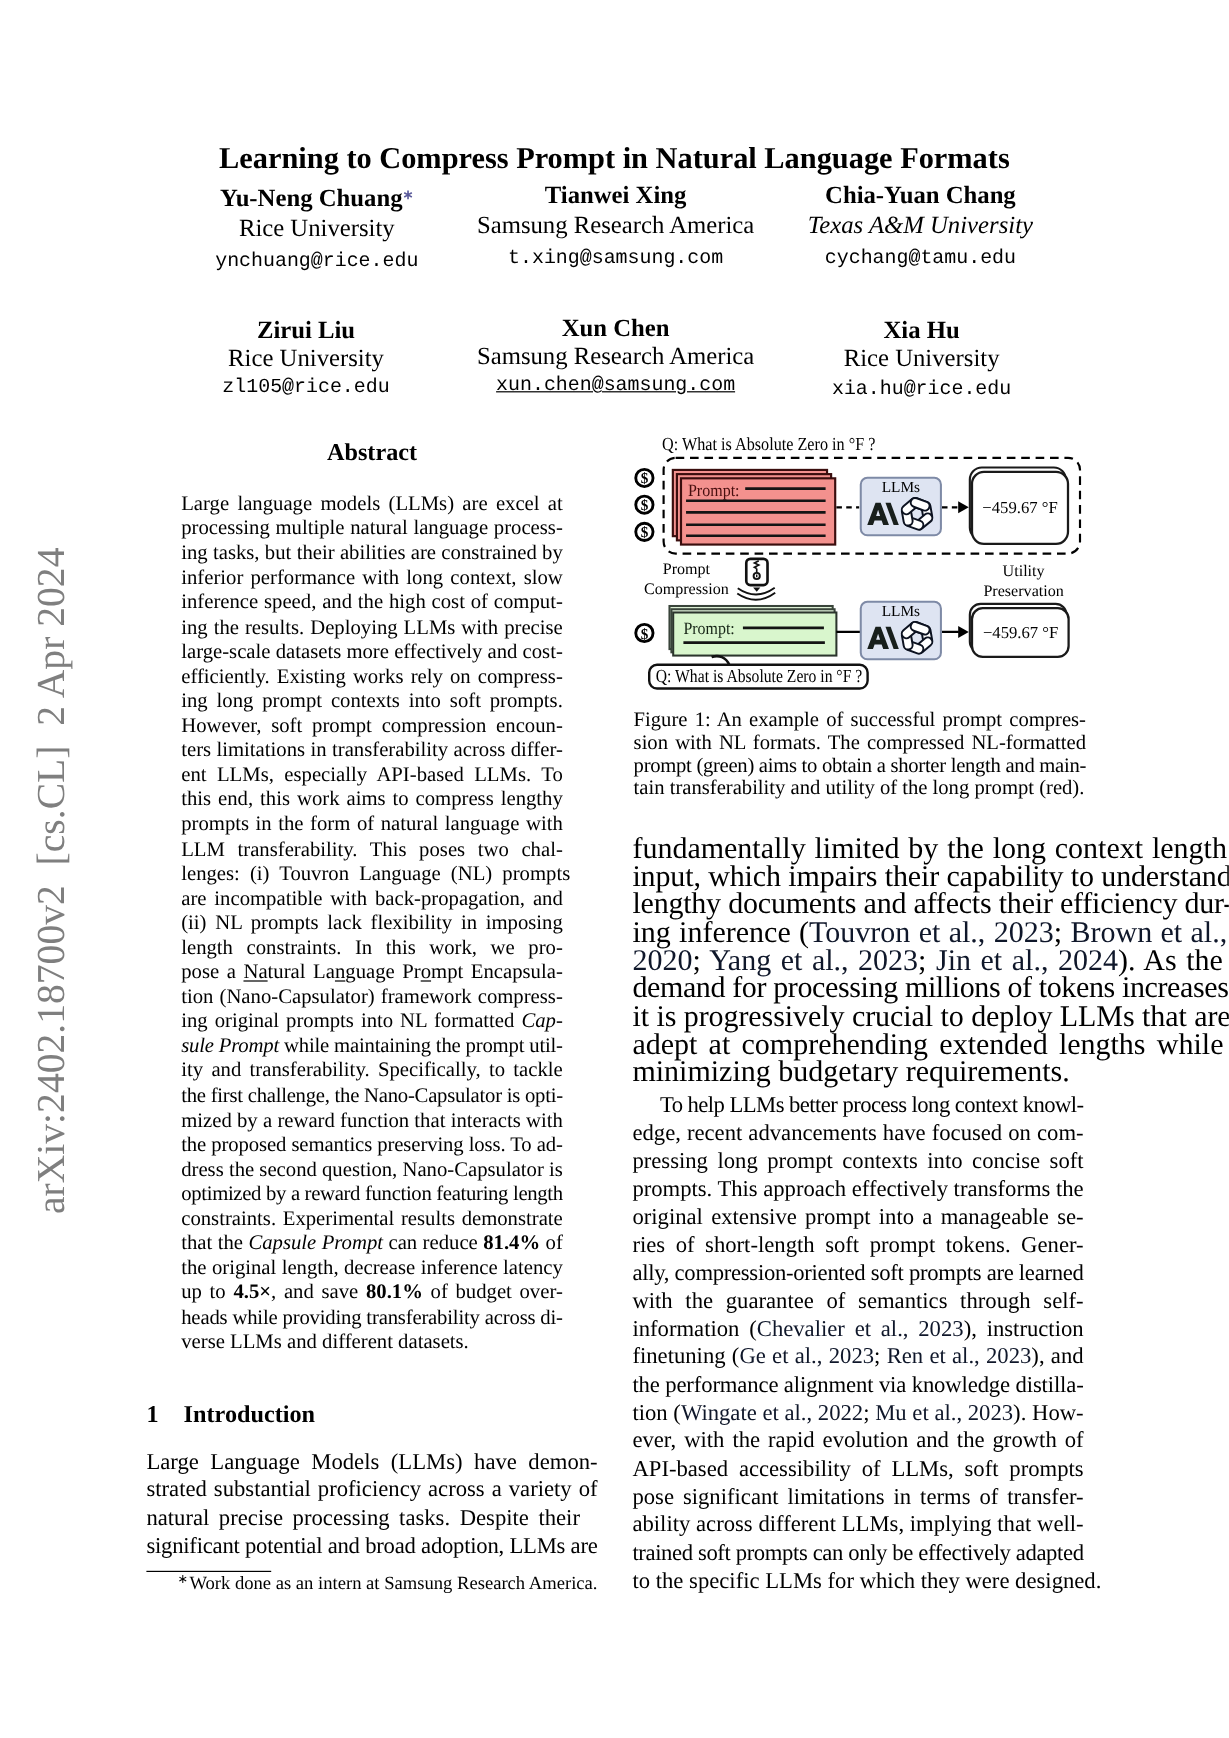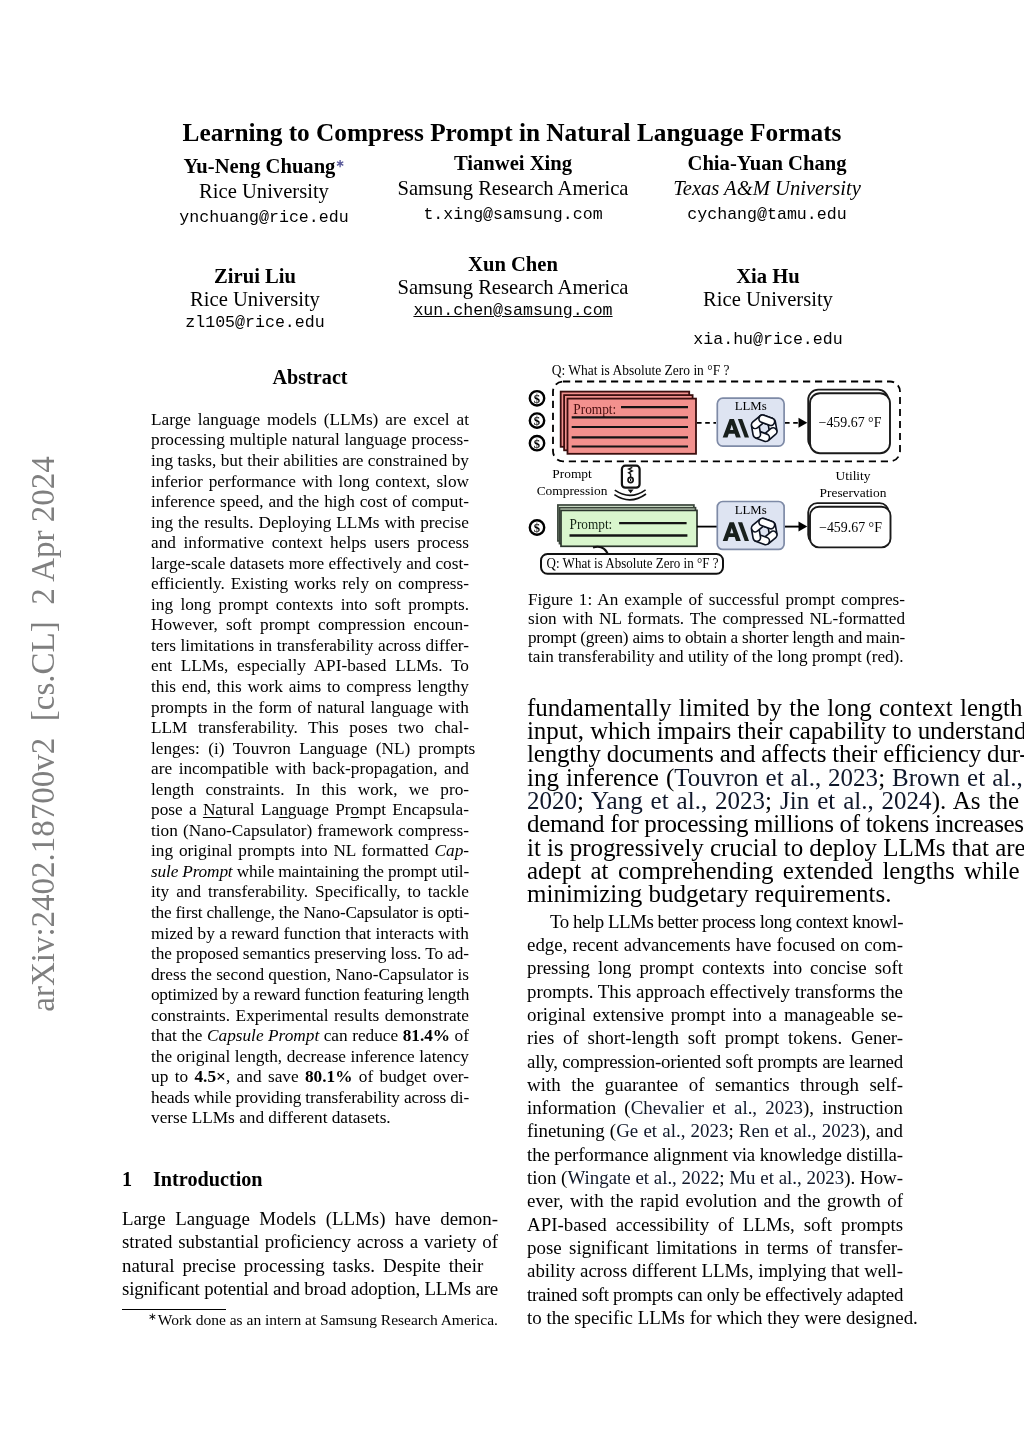--- a/index.html
+++ b/index.html
@@ -52,53 +52,53 @@
   <div class="an">Chia-Yuan Chang</div>
   <div class="aa" style="margin-top:4.3px;font-style:italic;">Texas A&amp;M University</div>
   <div class="ae" style="margin-top:7px;">cychang@tamu.edu</div>
 </div>
 
 <div class="abs" style="left:165px;top:265.5px;width:180px;">
   <div class="an">Zirui Liu</div>
   <div class="aa" style="margin-top:2px;">Rice University</div>
   <div class="ae" style="margin-top:4.1px;">zl105@rice.edu</div>
 </div>
-<div class="abs" style="left:396px;top:254px;width:234px;">
+<div class="abs" style="left:396px;top:264px;width:234px;">
   <div class="an">Xun Chen</div>
   <div class="aa" style="margin-top:2px;">Samsung Research America</div>
   <div class="ae" style="margin-top:4.1px;text-decoration:underline;">xun.chen@samsung.com</div>
 </div>
 <div class="abs" style="left:651px;top:265.5px;width:234px;">
   <div class="an">Xia Hu</div>
   <div class="aa" style="margin-top:2px;">Rice University</div>
-  <div class="ae" style="margin-top:21px;">xia.hu@rice.edu</div>
+  <div class="ae" style="margin-top:5px;">xia.hu@rice.edu</div>
 </div>
 
 <div class="abs" id="arx">arXiv:2402.18700v2&nbsp;&nbsp;[cs.CL]&nbsp;&nbsp;2 Apr 2024</div>
 
 <div class="abs" id="absh">Abstract</div>
 <div class="abs" id="abst">
 <div class="jl" style="word-spacing:2.602px">Large language models (LLMs) are excel at</div>
 <div class="jl" style="word-spacing:0.461px">processing multiple natural language process-</div>
 <div class="jl" style="word-spacing:0.123px">ing tasks, but their abilities are constrained by</div>
 <div class="jl" style="word-spacing:1.709px">inferior performance with long context, slow</div>
 <div class="jl" style="word-spacing:0.538px">inference speed, and the high cost of comput-</div>
 <div class="jl" style="word-spacing:0.698px">ing the results. Deploying LLMs with precise</div>
-<div class="jl" style="word-spacing:3.338px">and informative context helps users process</div>
 <div class="jl" style="word-spacing:0.025px">large-scale datasets more effectively and cost-</div>
 <div class="jl" style="word-spacing:1.609px">efficiently. Existing works rely on compress-</div>
 <div class="jl" style="word-spacing:3.089px">ing long prompt contexts into soft prompts.</div>
 <div class="jl" style="word-spacing:3.859px">However, soft prompt compression encoun-</div>
 <div class="jl" style="word-spacing:0.213px">ters limitations in transferability across differ-</div>
 <div class="jl" style="word-spacing:4.4px">ent LLMs, especially API-based LLMs. To</div>
 <div class="jl" style="word-spacing:1.484px">this end, this work aims to compress lengthy</div>
 <div class="jl" style="word-spacing:1.15px">prompts in the form of natural language with</div>
 <div class="jl" style="word-spacing:6.206px">LLM transferability. This poses two chal-</div>
 <div class="jl" style="word-spacing:4.106px">lenges: (i) Touvron Language (NL) prompts</div>
 <div class="jl" style="word-spacing:2.262px">are incompatible with back-propagation, and</div>
+<div class="jl" style="word-spacing:2.958px">(ii) NL prompts lack flexibility in imposing</div>
 <div class="jl" style="word-spacing:7.008px">length constraints. In this work, we pro-</div>
 <div class="jl" style="word-spacing:1.991px">pose a <u>Na</u>tural La<u>n</u>guage Pr<u>o</u>mpt Encapsula-</div>
 <div class="jl" style="word-spacing:0.776px">tion (Nano-Capsulator) framework compress-</div>
 <div class="jl" style="word-spacing:1.523px">ing original prompts into NL formatted <i>Cap-</i></div>
 <div class="jl" style="letter-spacing:-0.156px;word-spacing:0.003px"><i>sule Prompt</i> while maintaining the prompt util-</div>
 <div class="jl" style="word-spacing:2.638px">ity and transferability. Specifically, to tackle</div>
 <div class="jl" style="letter-spacing:-0.207px">the first challenge, the Nano-Capsulator is opti-</div>
 <div class="jl" style="word-spacing:0.06px">mized by a reward function that interacts with</div>
 <div class="jl" style="letter-spacing:-0.084px">the proposed semantics preserving loss. To ad-</div>
 <div class="jl" style="letter-spacing:-0.002px">dress the second question, Nano-Capsulator is</div>

